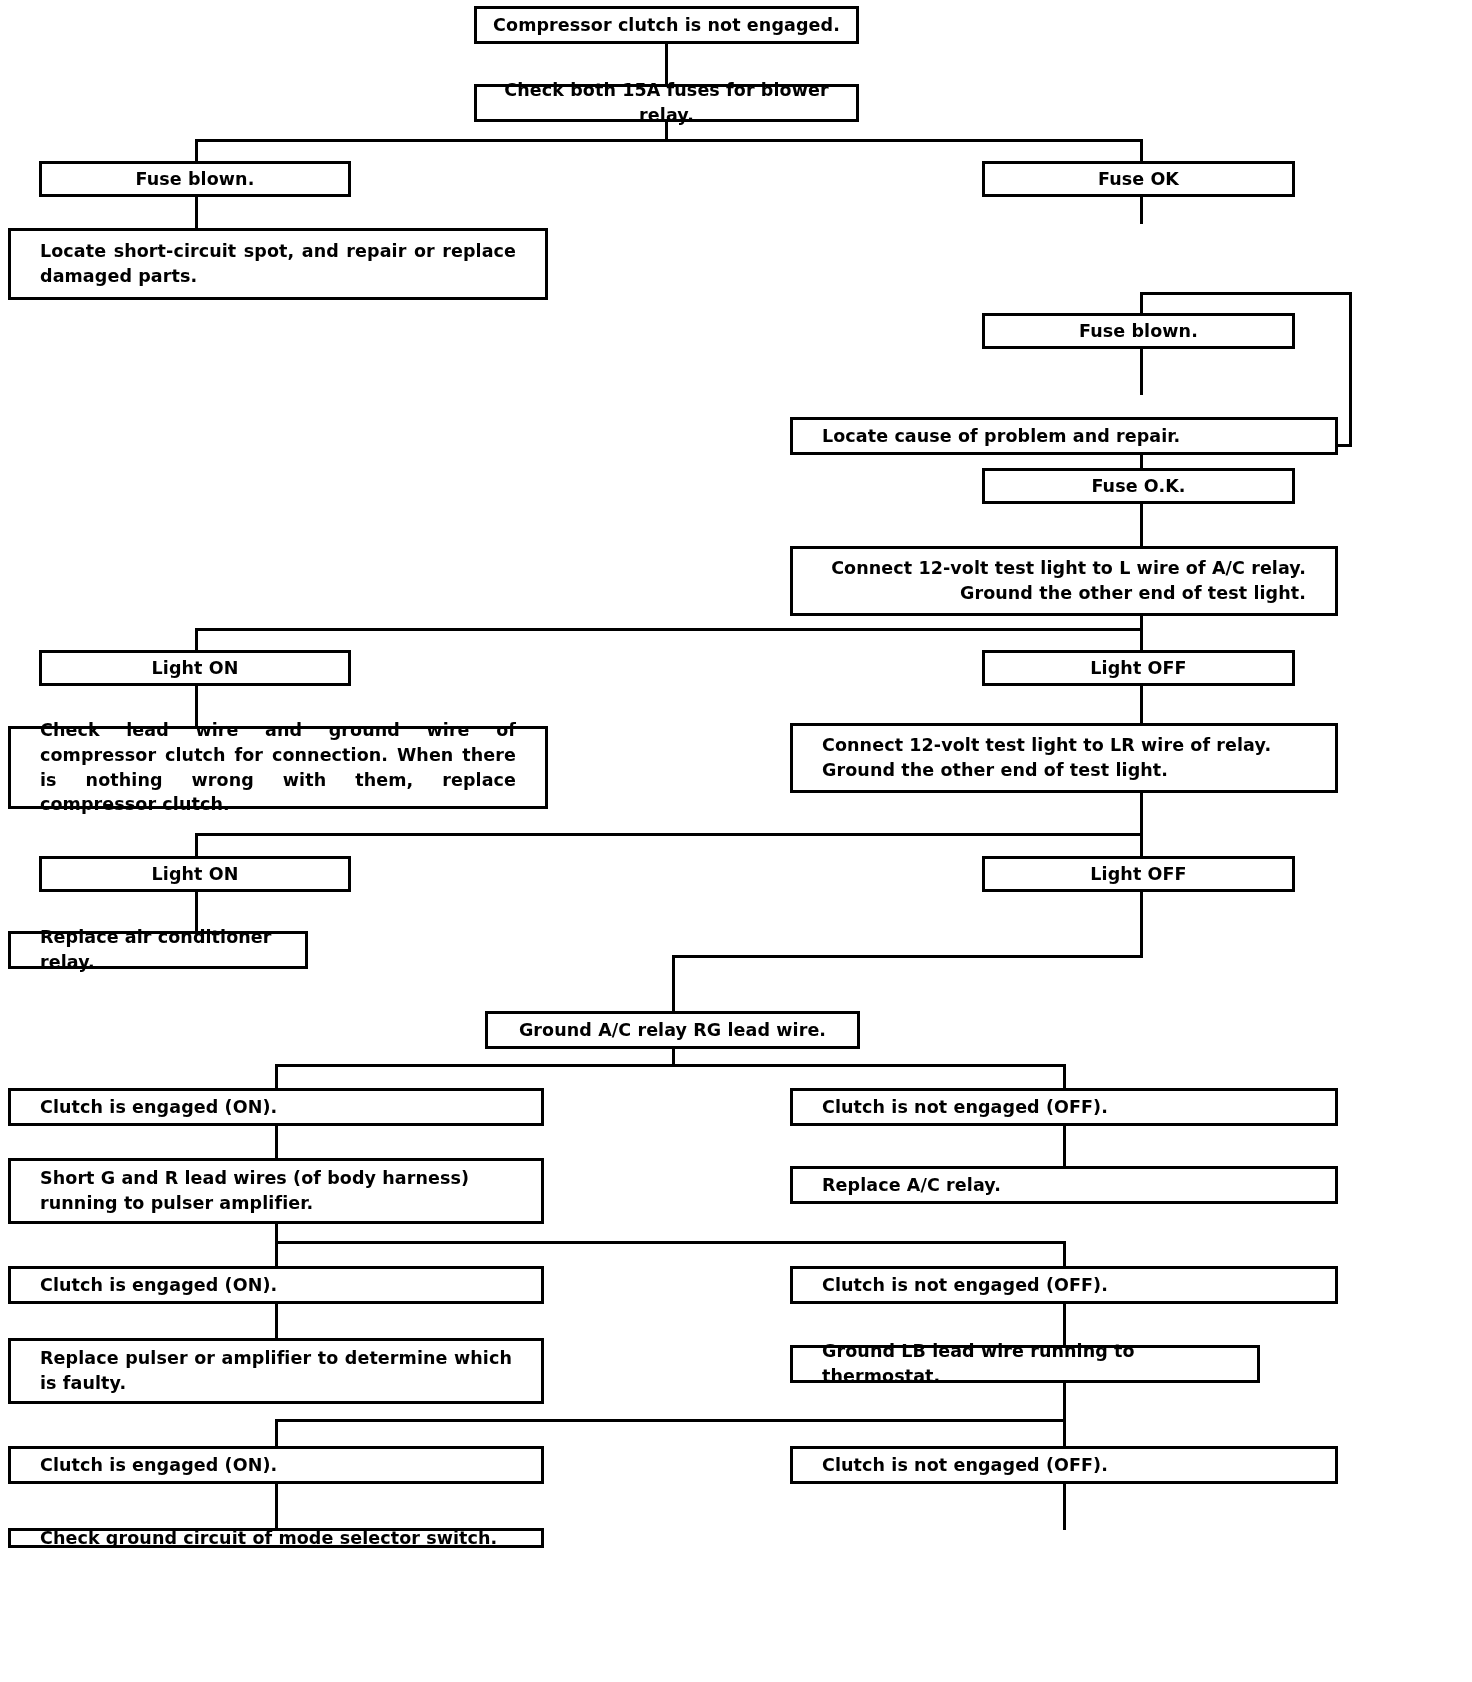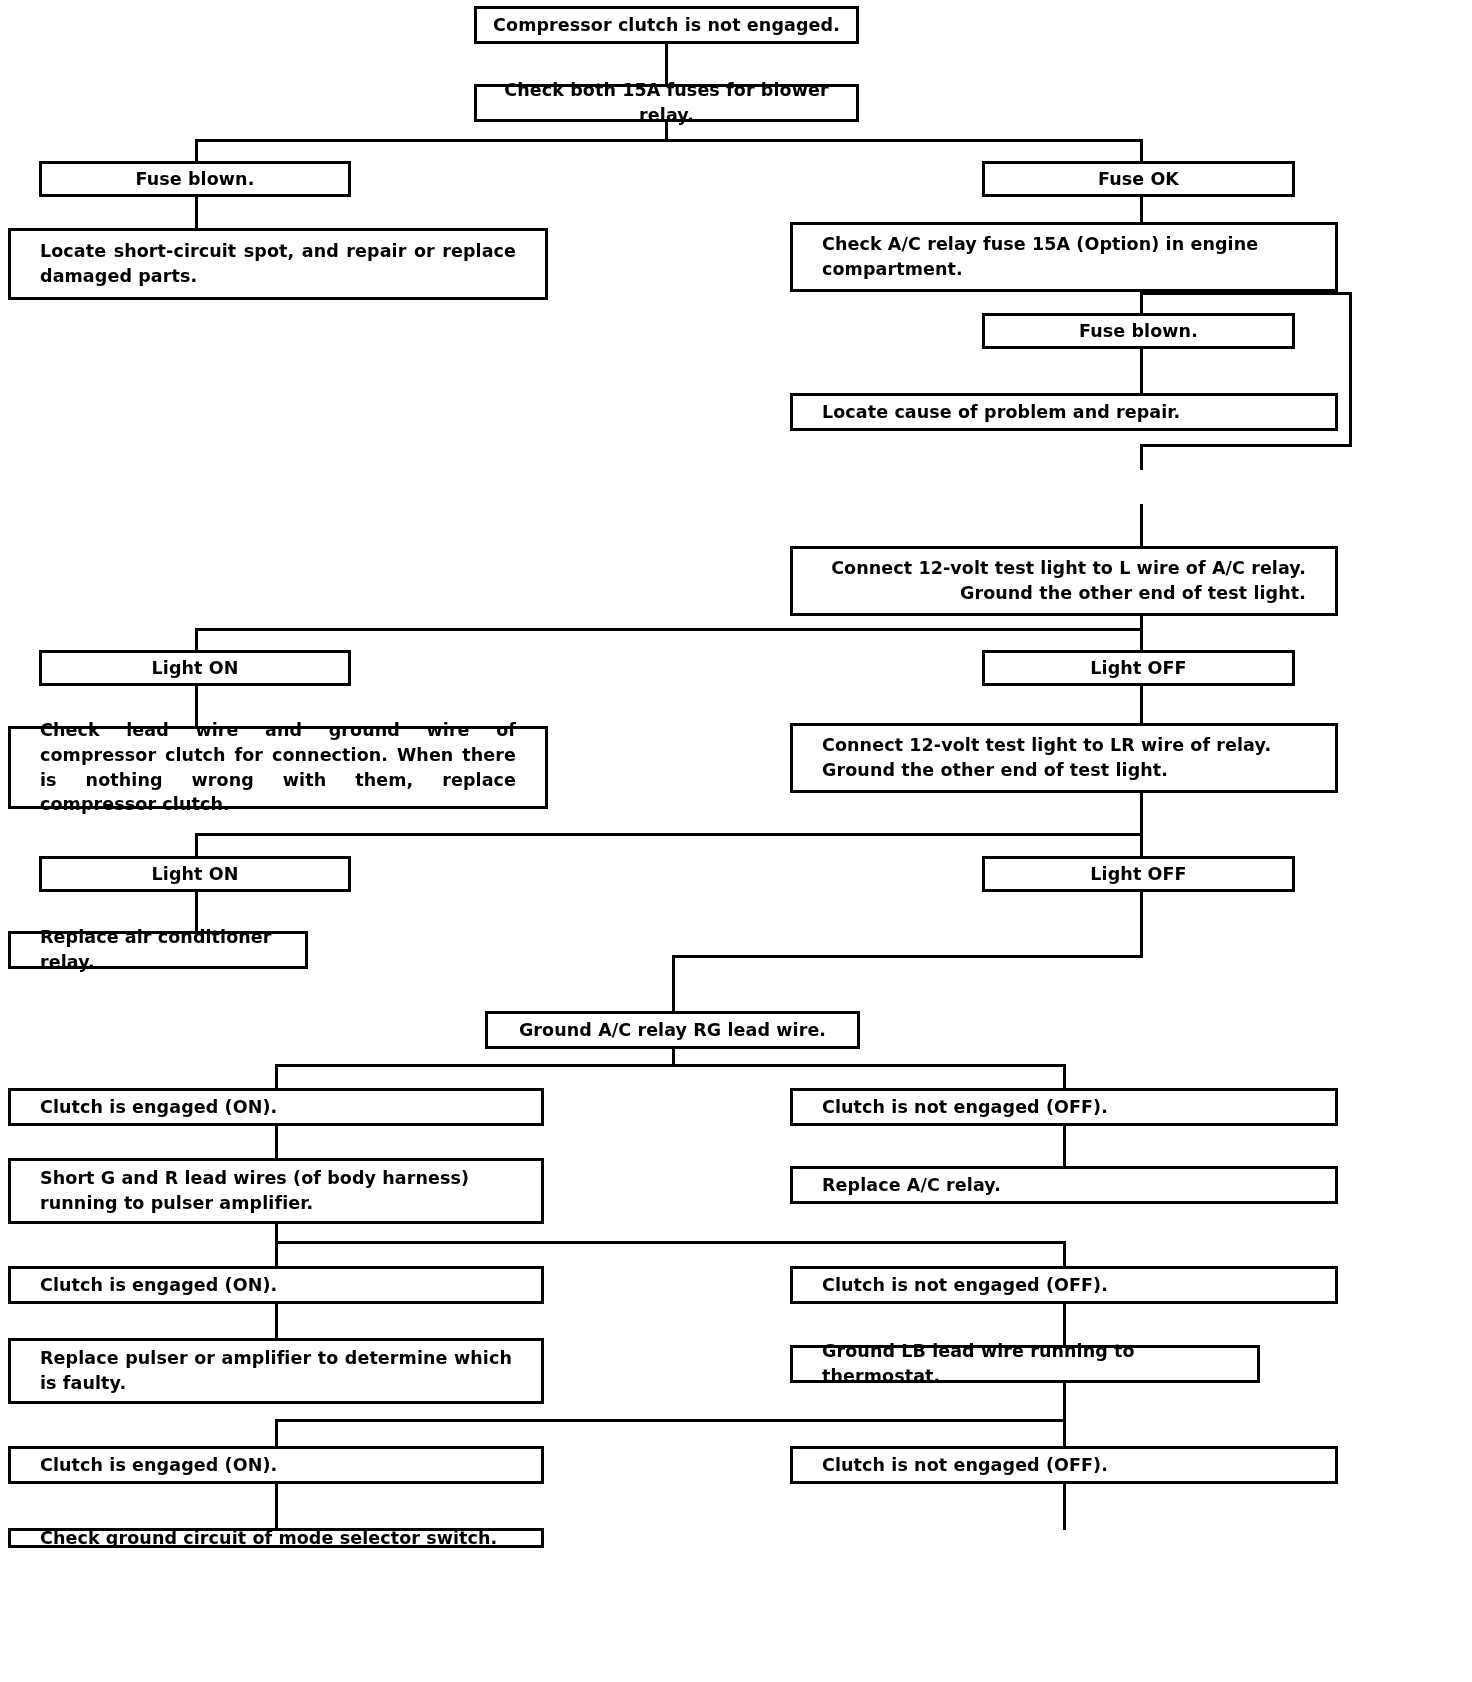--- a/index.html
+++ b/index.html
@@ -70,32 +70,32 @@
   </div>
 
   <div class="node center" style="left:982px; top:161px; width:313px; height:36px;">
     <span class="txt">Fuse OK</span>
   </div>
 
   <div class="node just" style="left:8px; top:228px; width:540px; height:72px;">
     <span class="txt">Locate short-circuit spot, and repair or replace damaged parts.</span>
   </div>
 
-  <div class="node" style="left:790px; top:222px; width:548px; height:70px;">
-    <span class="txt">Check A/C relay fuse 15A (Option) in engine compartment.</span>
-  </div>
 
   <div class="node center" style="left:982px; top:313px; width:313px; height:36px;">
     <span class="txt">Fuse blown.</span>
   </div>
 
-  <div class="node" style="left:790px; top:393px; width:548px; height:38px;">
+  <div class="node" style="left:790px; top:417px; width:548px; height:38px;">
     <span class="txt">Locate cause of problem and repair.</span>
   </div>
 
+  <div class="node center" style="left:982px; top:468px; width:313px; height:36px;">
+    <span class="txt">Fuse O.K.</span>
+  </div>
 
   <div class="node" style="left:790px; top:546px; width:548px; height:70px;text-align:right;">
     <span class="txt">Connect 12-volt test light to L wire of A/C relay. Ground the other end of test light.</span>
   </div>
 
   <div class="node center" style="left:39px; top:650px; width:312px; height:36px;">
     <span class="txt">Light ON</span>
   </div>
 
   <div class="node center" style="left:982px; top:650px; width:313px; height:36px;">

